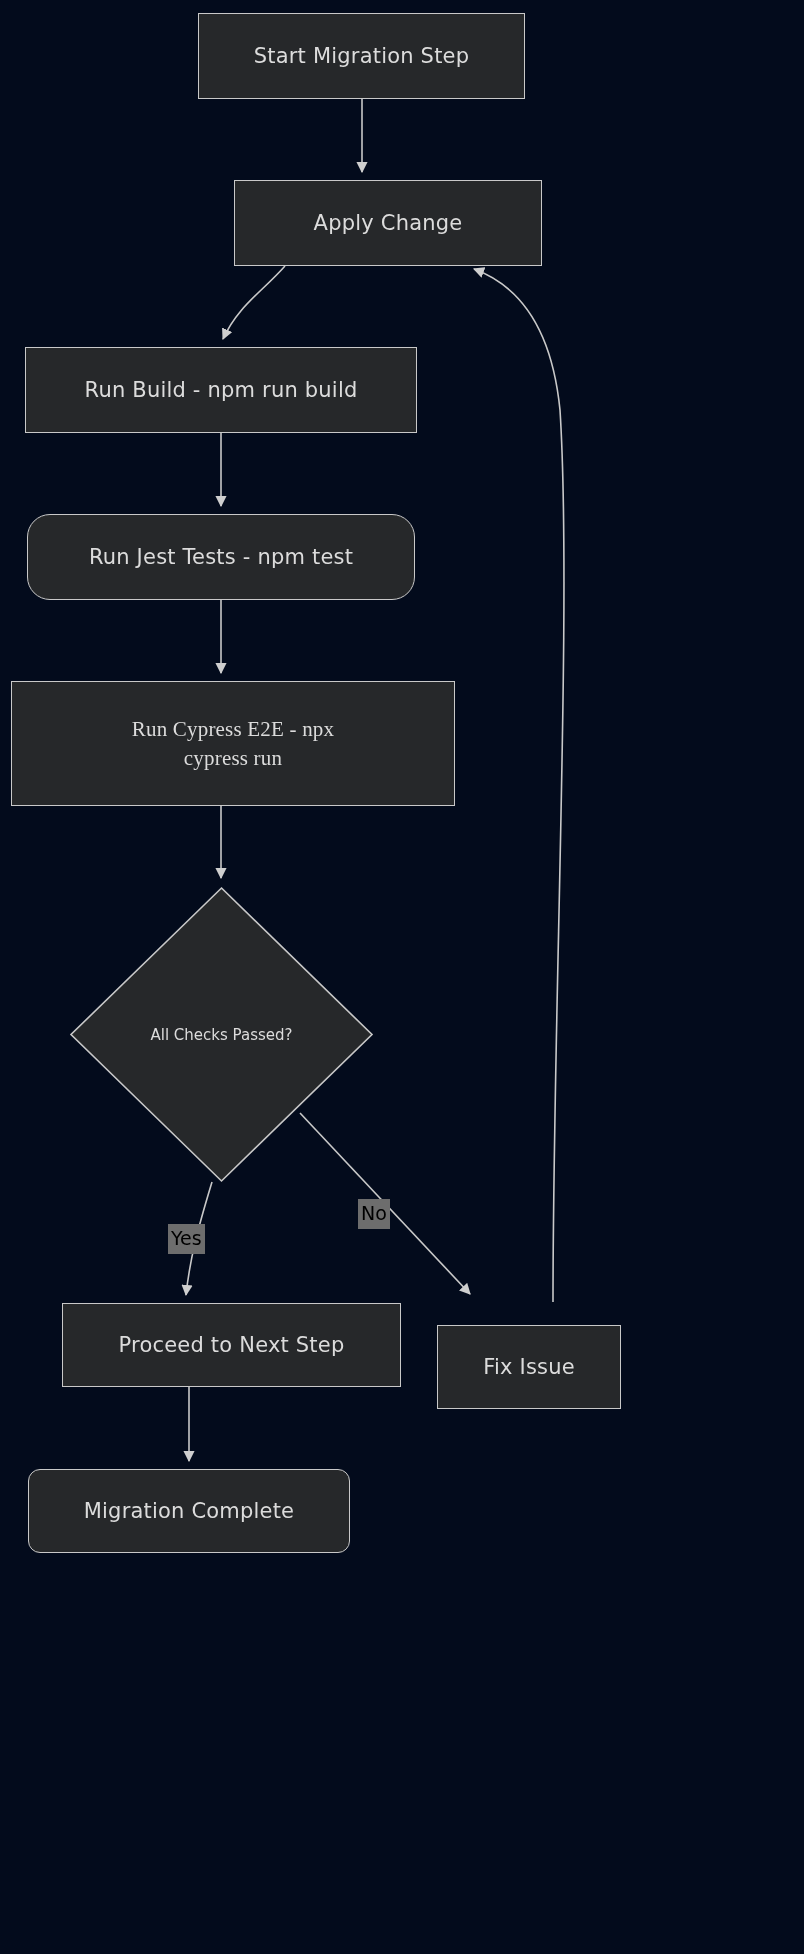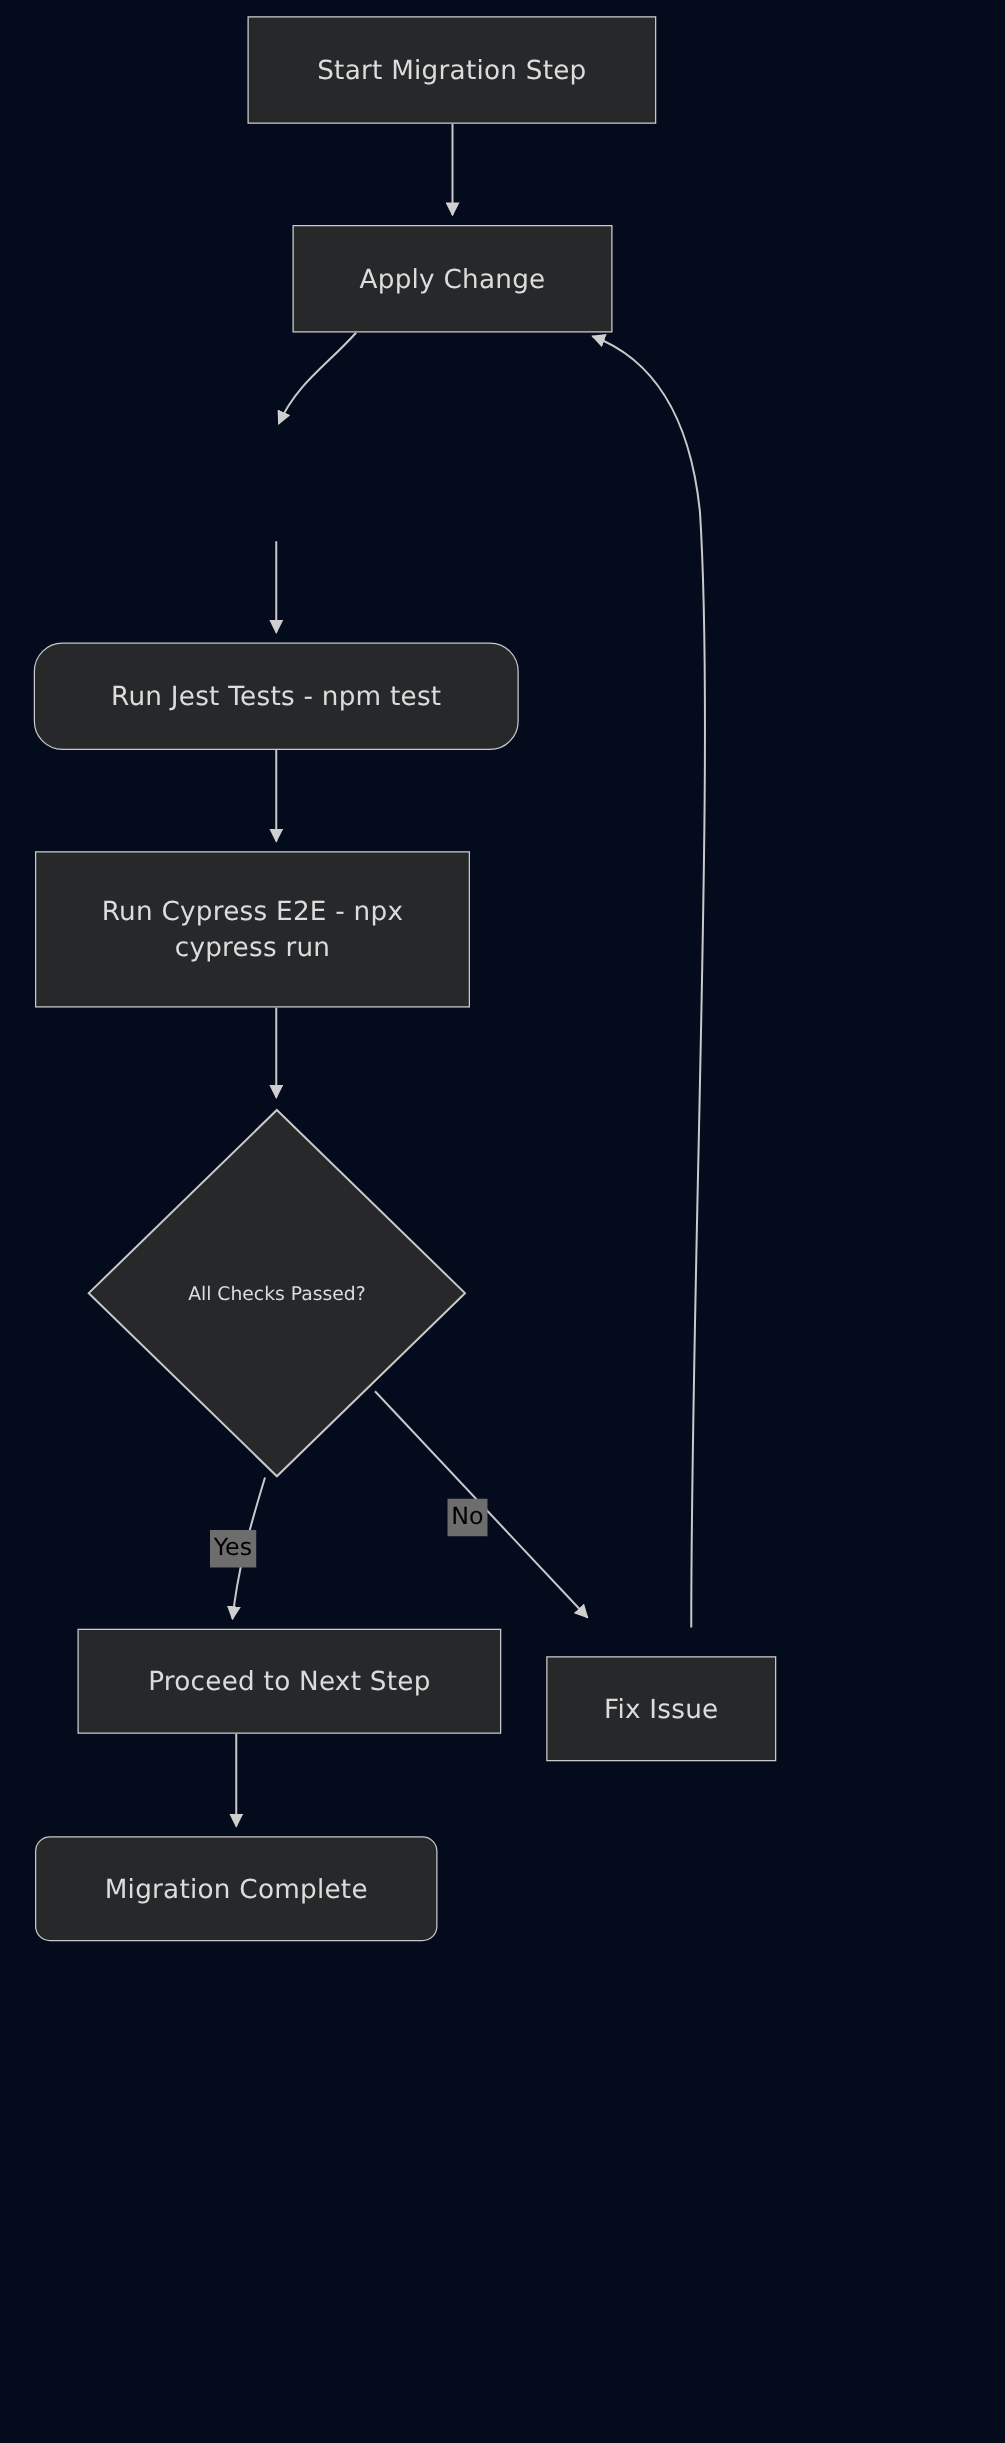--- a/index.html
+++ b/index.html
@@ -108,30 +108,33 @@
 
     <path d="M 553,1302 C 553,1010 572,600 560,410 C 552,330 520,286 474,269" fill="none" stroke="#c9c9c9" stroke-width="1.6" marker-end="url(#arrowhead)"></path>
 
     <path d="M 189,1387 L 189,1461" fill="none" stroke="#c9c9c9" stroke-width="1.6" marker-end="url(#arrowhead)"></path>
   </svg>
 
   <div class="node" style="left:198px; top:13px; width:327px; height:86px;">
     <span class="node-label">Start Migration Step</span>
   </div>
 
-  <div class="node" style="left:234px; top:180px; width:256px; height:86px;">
+  <div class="node" style="left:234px; top:180px; width:308px; height:86px;">
     <span class="node-label">Apply Change</span>
   </div>
 
+  <div class="node" style="left:25px; top:347px; width:392px; height:86px;">
+    <span class="node-label">Run Build - npm run build</span>
+  </div>
 
   <div class="node" style="left:27px; top:514px; width:388px; height:86px;border-radius:23px;">
     <span class="node-label">Run Jest Tests - npm test</span>
   </div>
 
-  <div class="node" style="left:28px; top:681px; width:348px; height:125px;">
+  <div class="node" style="left:11px; top:681px; width:444px; height:125px;font-family:Liberation Serif, serif;">
     <span class="node-label">Run Cypress E2E - npx
 cypress run</span>
   </div>
 
   <div class="diamond-wrap" style="left:69px; top:886px; width:305px; height:297px;">
     <svg width="305" height="297" viewBox="0 0 305 297" xmlns="http://www.w3.org/2000/svg">
       <polygon points="152.5,2 303,148.5 152.5,295 2,148.5" fill="#26282a" stroke="#c9c9c9" stroke-width="1.6"></polygon>
     </svg>
     <div class="diamond-text">All Checks Passed?</div>
   </div>

